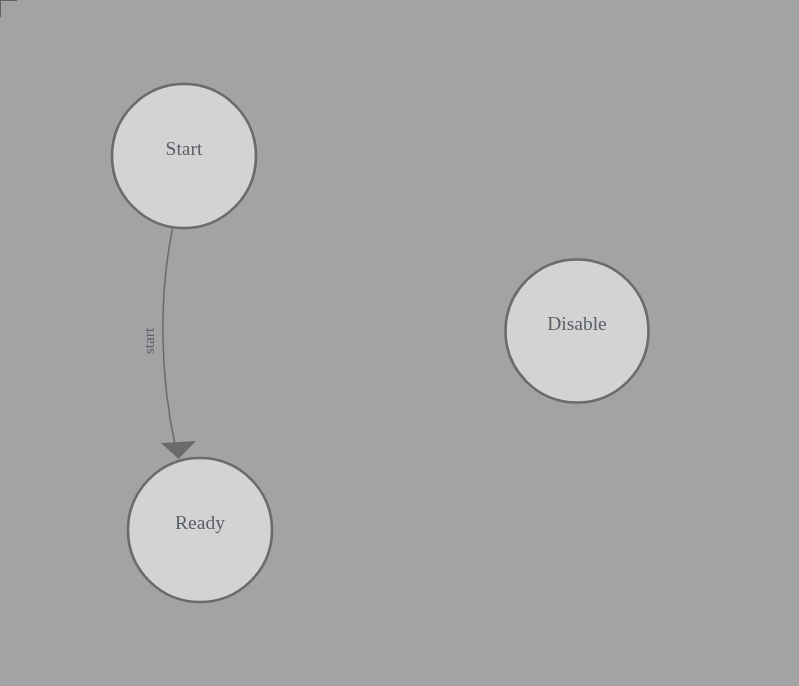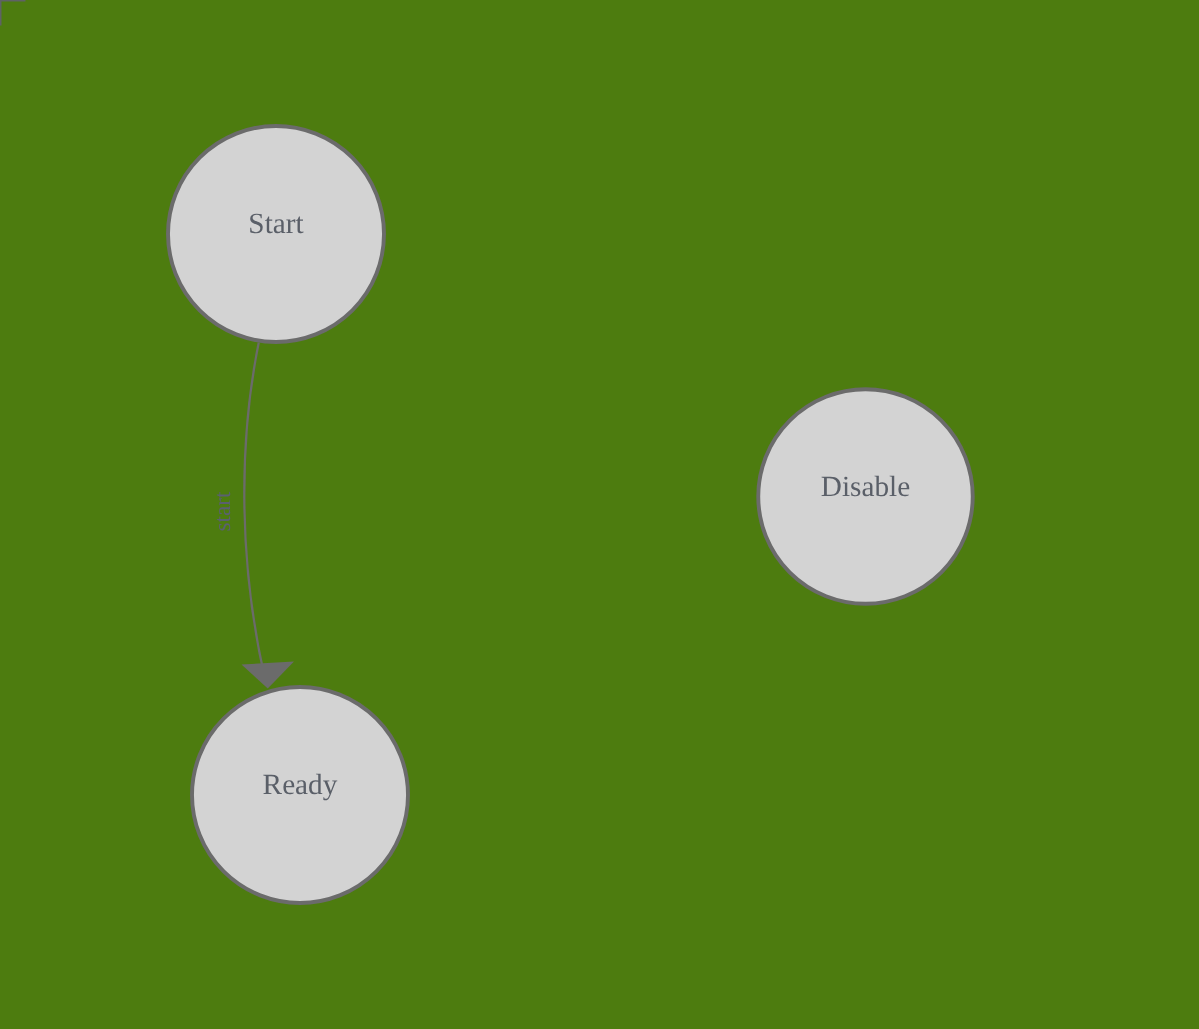--- a/index.html
+++ b/index.html
@@ -8,21 +8,21 @@
     padding: 0;
     background: #ffffff;
   }
   body {
     font-family: "Liberation Serif", "DejaVu Serif", serif;
   }
   #canvas {
     position: relative;
     width: 799px;
     height: 686px;
-    background: #4d7c0f;
+    background: #a3a3a3;
     overflow: hidden;
   }
   #diagram-svg {
     position: absolute;
     top: 0;
     left: 0;
     width: 799px;
     height: 686px;
   }
   .corner-bracket {

